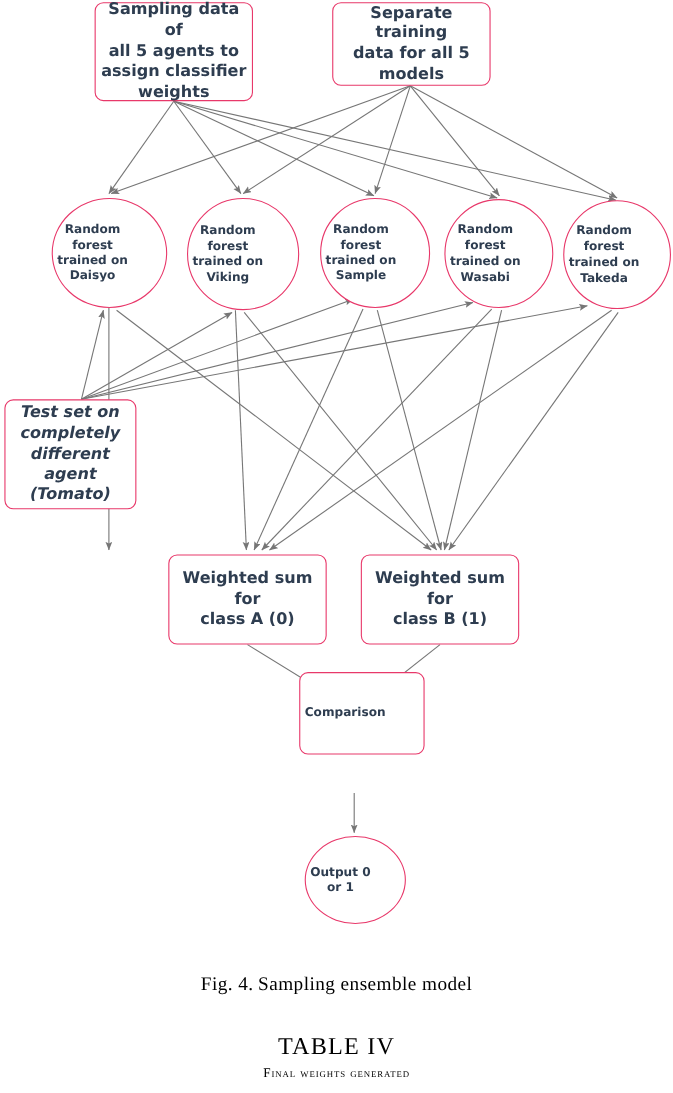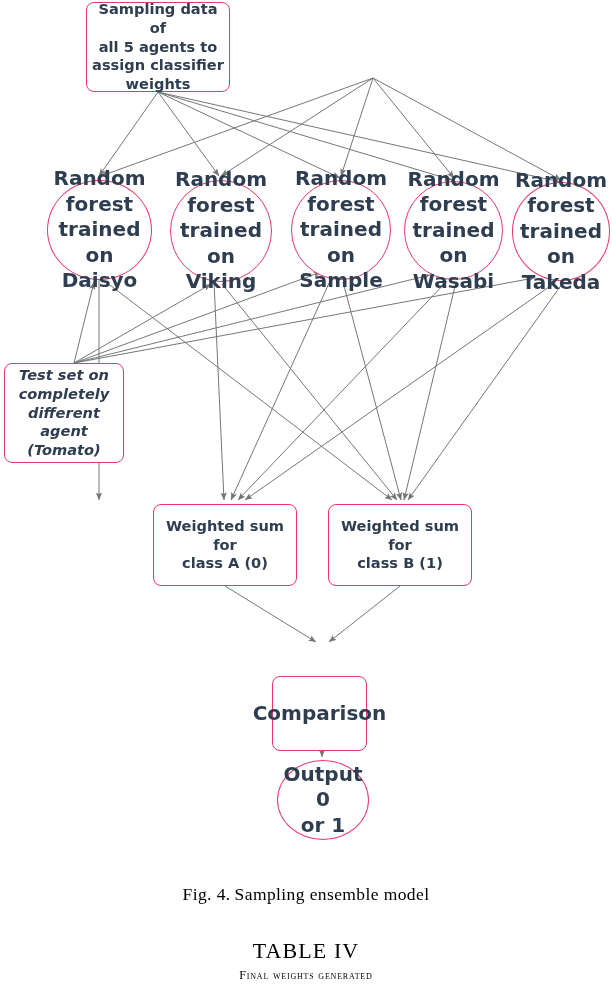--- a/index.html
+++ b/index.html
@@ -25,42 +25,41 @@
     left: 0; top: 0;
     width: 612px;
     height: 860px;
     pointer-events: none;
   }
   .node {
     position: absolute;
     box-sizing: border-box;
     display: flex;
     align-items: center;
-    justify-content: center;
     text-align: center;
     color: #2e3d50;
     font-weight: 600;
     line-height: 1.28;
     background: #ffffff;
     border: 1.6px solid #e8386a;
     z-index: 2;
   }
   .node .lbl {
     display: block;
     white-space: pre-line;
     padding: 0 4px;
   }
   .box {
     border-radius: 8px;
   }
   .ellipse {
     border-radius: 50%;
   }
   .fs15 { font-size: 14.6px; }
-  .fs14 { font-size: 20px; }
+  .fs14 { font-size: 11px; }
 
   .caption-block {
     position: absolute;
     left: 0;
     width: 612px;
     text-align: center;
     color: #000000;
     font-family: "Liberation Serif", "DejaVu Serif", serif;
   }
   #fig-caption {
@@ -131,20 +130,25 @@
     </g>
   </svg>
 
   <div class="node box fs15" style="left:86px; top:2px; width:144px; height:90px;">
     <span class="lbl">Sampling data of
 all 5 agents to
 assign classifier
 weights</span>
   </div>
 
+  <div class="node box fs15" style="left:302px; top:2px; width:144px; height:76px;">
+    <span class="lbl">Separate training
+data for all 5
+models</span>
+  </div>
 
   <div class="node ellipse fs14" style="left:47px; top:180px; width:105px; height:100px;">
     <span class="lbl">Random
 forest
 trained on
 Daisyo</span>
   </div>
 
   <div class="node ellipse fs14" style="left:170px; top:180px; width:102px; height:102px;">
     <span class="lbl">Random
@@ -184,21 +188,21 @@
   <div class="node box fs15" style="left:153px; top:504px; width:144px; height:82px;">
     <span class="lbl">Weighted sum for
 class A (0)</span>
   </div>
 
   <div class="node box fs15" style="left:328px; top:504px; width:144px; height:82px;">
     <span class="lbl">Weighted sum for
 class B (1)</span>
   </div>
 
-  <div class="node box fs14" style="left:272px; top:676px; width:95px; height:75px;">
+  <div class="node box fs14" style="left:272px; top:611px; width:114px; height:75px;">
     <span class="lbl">Comparison</span>
   </div>
 
   <div class="node ellipse fs14" style="left:277px; top:760px; width:92px; height:80px;">
     <span class="lbl">Output 0
 or 1</span>
   </div>
 
 </div>
 

